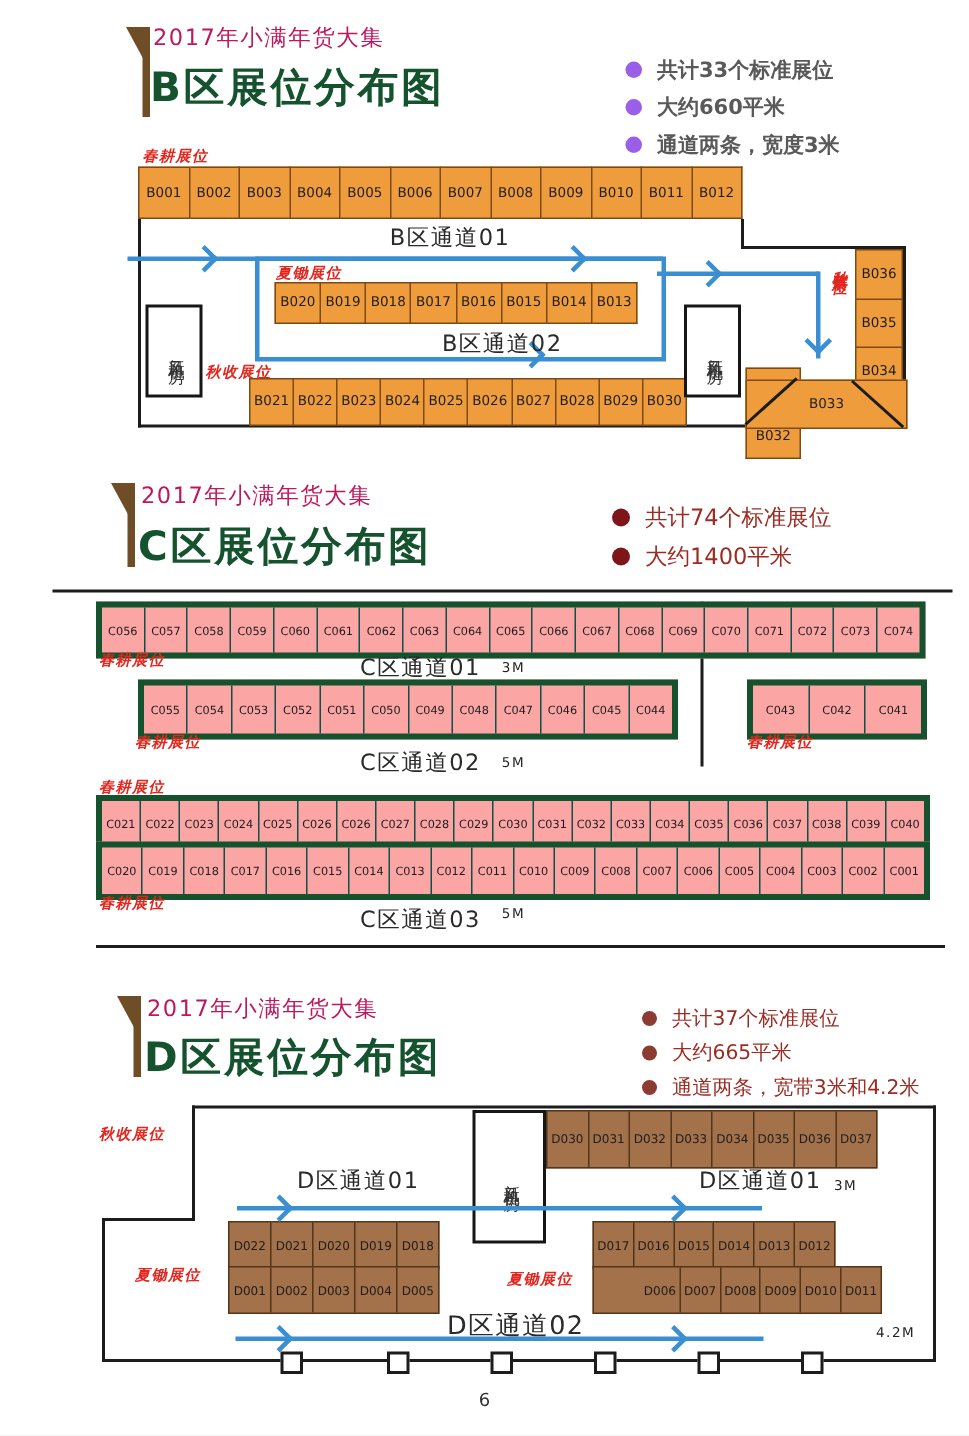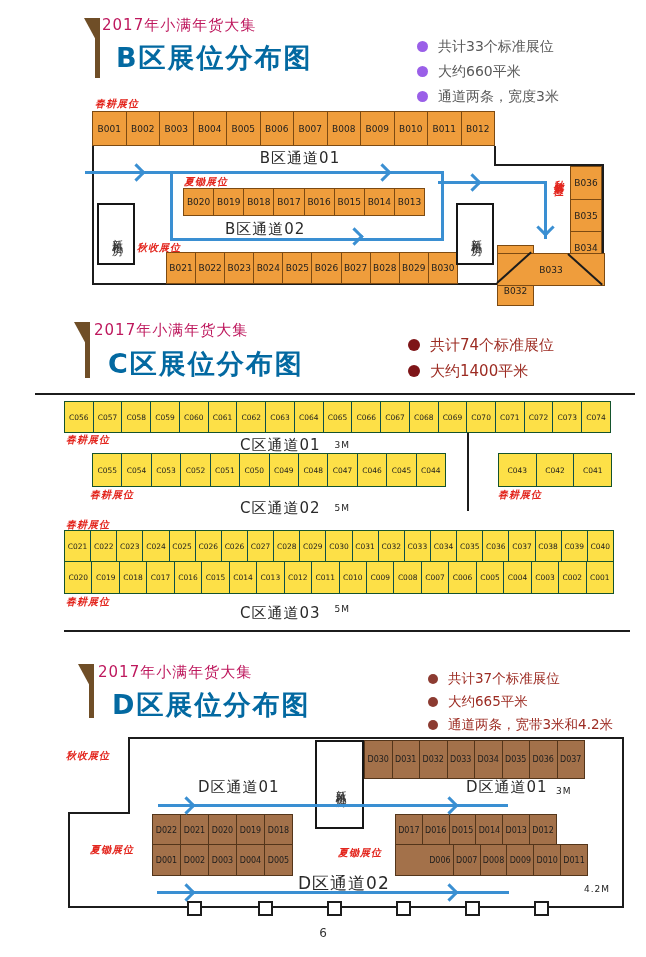--- a/index.html
+++ b/index.html
@@ -6,21 +6,21 @@
   .page{position:relative;width:646px;height:957px;background:#ffffff;margin:0 auto;
         font-family:"DejaVu Sans","Liberation Sans",sans-serif;overflow:hidden;}
 
   
   .pennant{position:absolute;width:18px;height:60px;}
   .pennant .pole{position:absolute;right:0;top:0;width:5px;height:100%;background:#6f4e27;}
   .pennant .flag{position:absolute;right:3px;top:0;width:0;height:0;
                  border-top:24px solid #6f4e27;border-left:13px solid transparent;}
 
   .subtitle{position:absolute;font-size:15px;color:#be185d;letter-spacing:1px;white-space:nowrap;}
-  .title{position:absolute;font-size:27px;font-weight:bold;color:#0369a1;letter-spacing:2px;white-space:nowrap;padding-left:16px;}
+  .title{position:absolute;font-size:27px;font-weight:bold;color:#14532d;letter-spacing:2px;white-space:nowrap;}
 
   .bullets{position:absolute;}
   .bullet-row{display:flex;align-items:center;gap:10px;}
   .dot{width:11px;height:11px;border-radius:50%;flex:0 0 auto;}
   .bullets-b .bullet-row{height:25px;}
   .bullets-b .dot{background:#9a5fe8;}
   .bullets-b .btxt{color:#595959;font-size:14px;white-space:nowrap;}
   .bullets-c .bullet-row{height:26px;text-align:center;}
   .bullets-c .dot{background:#7e1518;width:12px;height:12px;}
   .bullets-c .btxt{color:#9c2b22;font-size:15px;white-space:nowrap;}
@@ -37,21 +37,21 @@
   
   .brow{position:absolute;display:flex;z-index:2;}
   .bcol{position:absolute;display:flex;flex-direction:column;z-index:2;}
   .cell{flex:1;display:flex;align-items:center;justify-content:center;
         color:#1d1d1d;white-space:nowrap;overflow:hidden;}
   .b-booth{background:#ef9d3c;}
   .b-booth .cell, .cellb{border:1px solid #7c4a12;border-left:none;font-size:9px;}
   .b-booth .cell:first-child{border-left:1px solid #7c4a12;}
   .bcol.b-booth .cell{border:1px solid #7c4a12;border-top:none;}
   .bcol.b-booth .cell:first-child{border-top:1px solid #7c4a12;}
-  .c-booth{background:#fde047;border:1px solid #14532d;}
+  .c-booth{background:#fca5a5;border:4px solid #14532d;}
   .c-booth .cell{border-right:1px solid #0e4f48;font-size:7.5px;}
   .c-booth .cell:last-child{border-right:none;}
   .d-booth{background:#a3714a;border:1px solid #53351a;}
   .d-booth .cell{border-right:1px solid #53351a;font-size:8px;}
   .d-booth .cell:last-child{border-right:none;}
   .single-booth{position:absolute;background:#ef9d3c;border:1px solid #7c4a12;display:flex;
                 align-items:center;justify-content:center;font-size:9px;color:#1d1d1d;z-index:2;}
 
   
   .wall{position:absolute;background:#1c1c1c;z-index:1;}
@@ -77,21 +77,21 @@
 <body>
 
 <div class="page">
 
   <div class="pennant" style="left:82px;top:18px;">
     <span class="flag"></span>
     <span class="pole"></span>
   </div>
   <div class="subtitle" style="left:102px;top:16px;">2017年小满年货大集</div>
   <div class="title" style="left:100px;top:40px;">B区展位分布图</div>
-  <div class="bullets bullets-b" style="left:417px;top:34px;">
+  <div class="bullets bullets-b" style="left:417px;top:34px;font-weight:bold;">
       <div class="bullet-row">
         <span class="dot"></span>
         <span class="btxt">共计33个标准展位</span>
       </div>
       <div class="bullet-row">
         <span class="dot"></span>
         <span class="btxt">大约660平米</span>
       </div>
       <div class="bullet-row">
         <span class="dot"></span>
@@ -130,21 +130,21 @@
   <div class="brow b-booth" style="left:183px;top:188px;width:242px;height:28px;">
       <div class="cell">B020</div>
       <div class="cell">B019</div>
       <div class="cell">B018</div>
       <div class="cell">B017</div>
       <div class="cell">B016</div>
       <div class="cell">B015</div>
       <div class="cell">B014</div>
       <div class="cell">B013</div>
     </div>
-  <div class="channel" style="left:225px;top:220px;width:150px;text-align:left;">B区通道02</div>
+  <div class="channel" style="left:225px;top:220px;width:150px;text-align:right;">B区通道02</div>
   <div class="chev right" style="left:348px;top:230px;"></div>
   <div class="bline" style="left:438px;top:181px;width:108px;height:3px;"></div>
   <div class="chev right" style="left:466px;top:176px;"></div>
   <div class="bline" style="left:544px;top:181px;width:3px;height:58px;"></div>
   <div class="chev down" style="left:539px;top:221px;"></div>
 
   <div class="fan" style="left:97px;top:203px;width:34px;height:58px;">新风机房</div>
   <div class="fan" style="left:456px;top:203px;width:34px;height:58px;">新风机房</div>
 
   <div class="rlabel" style="left:137px;top:241px;">秋收展位</div>

